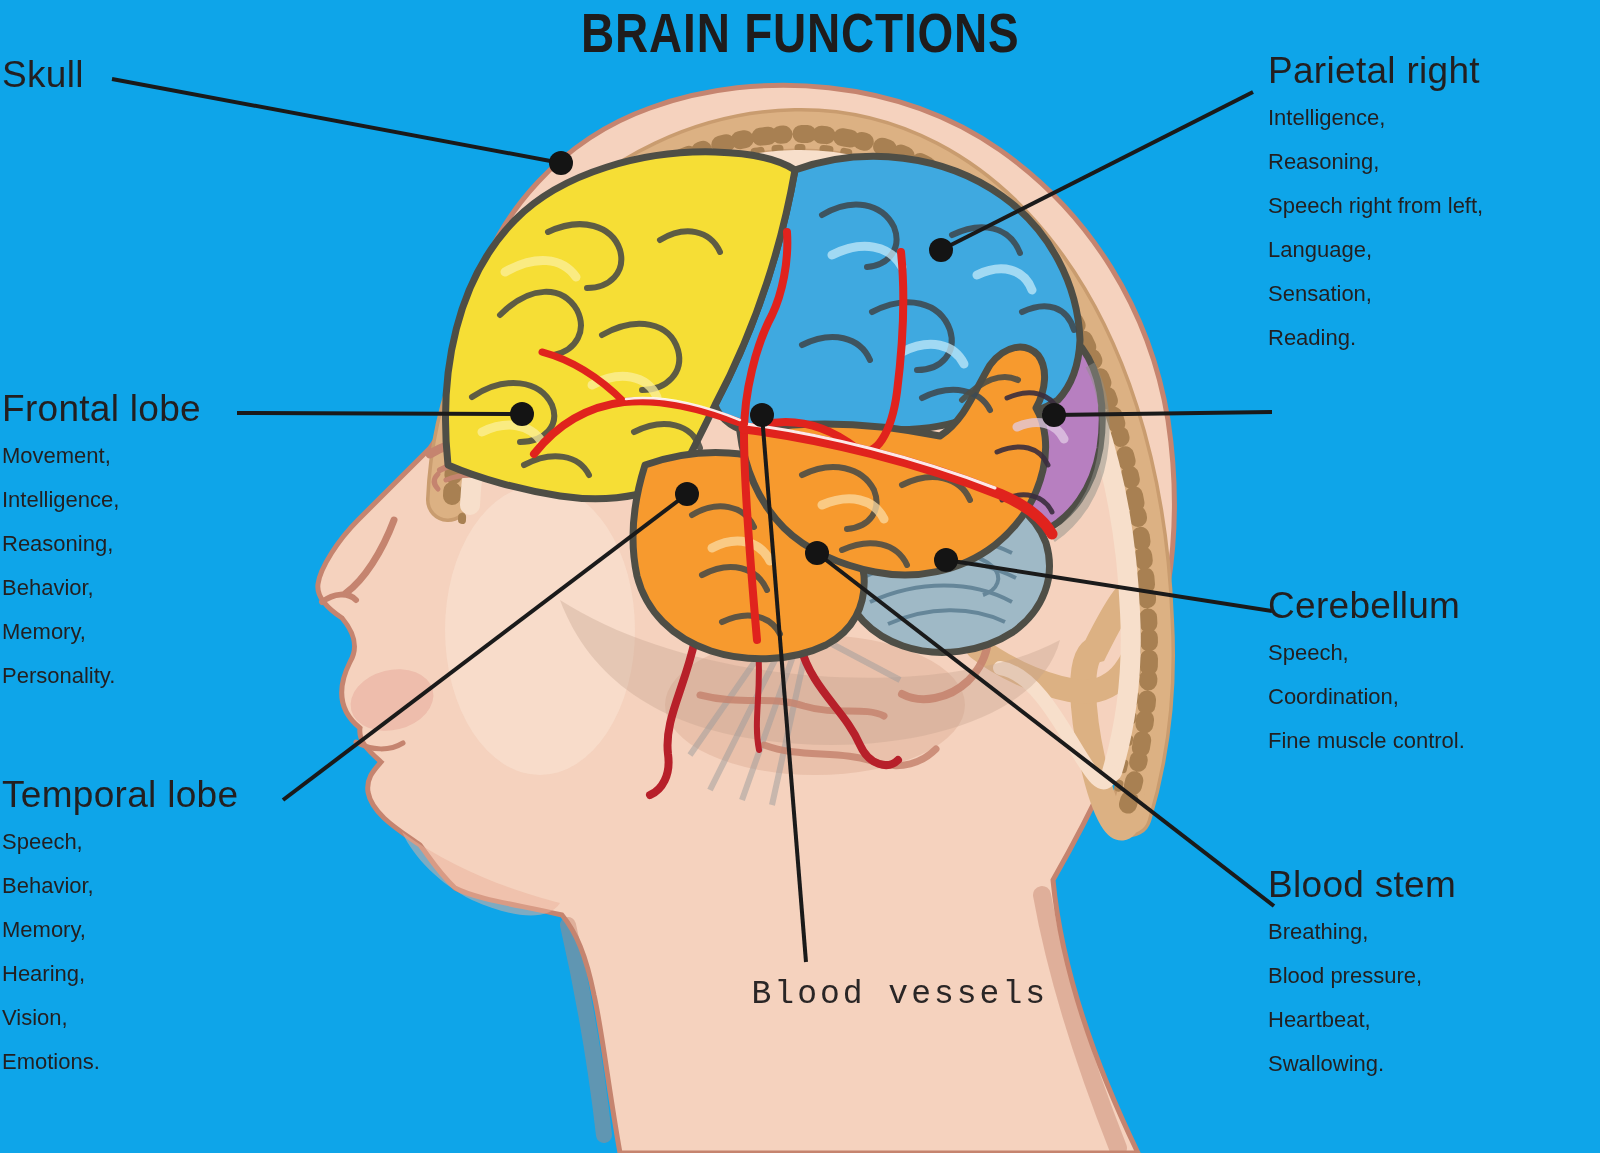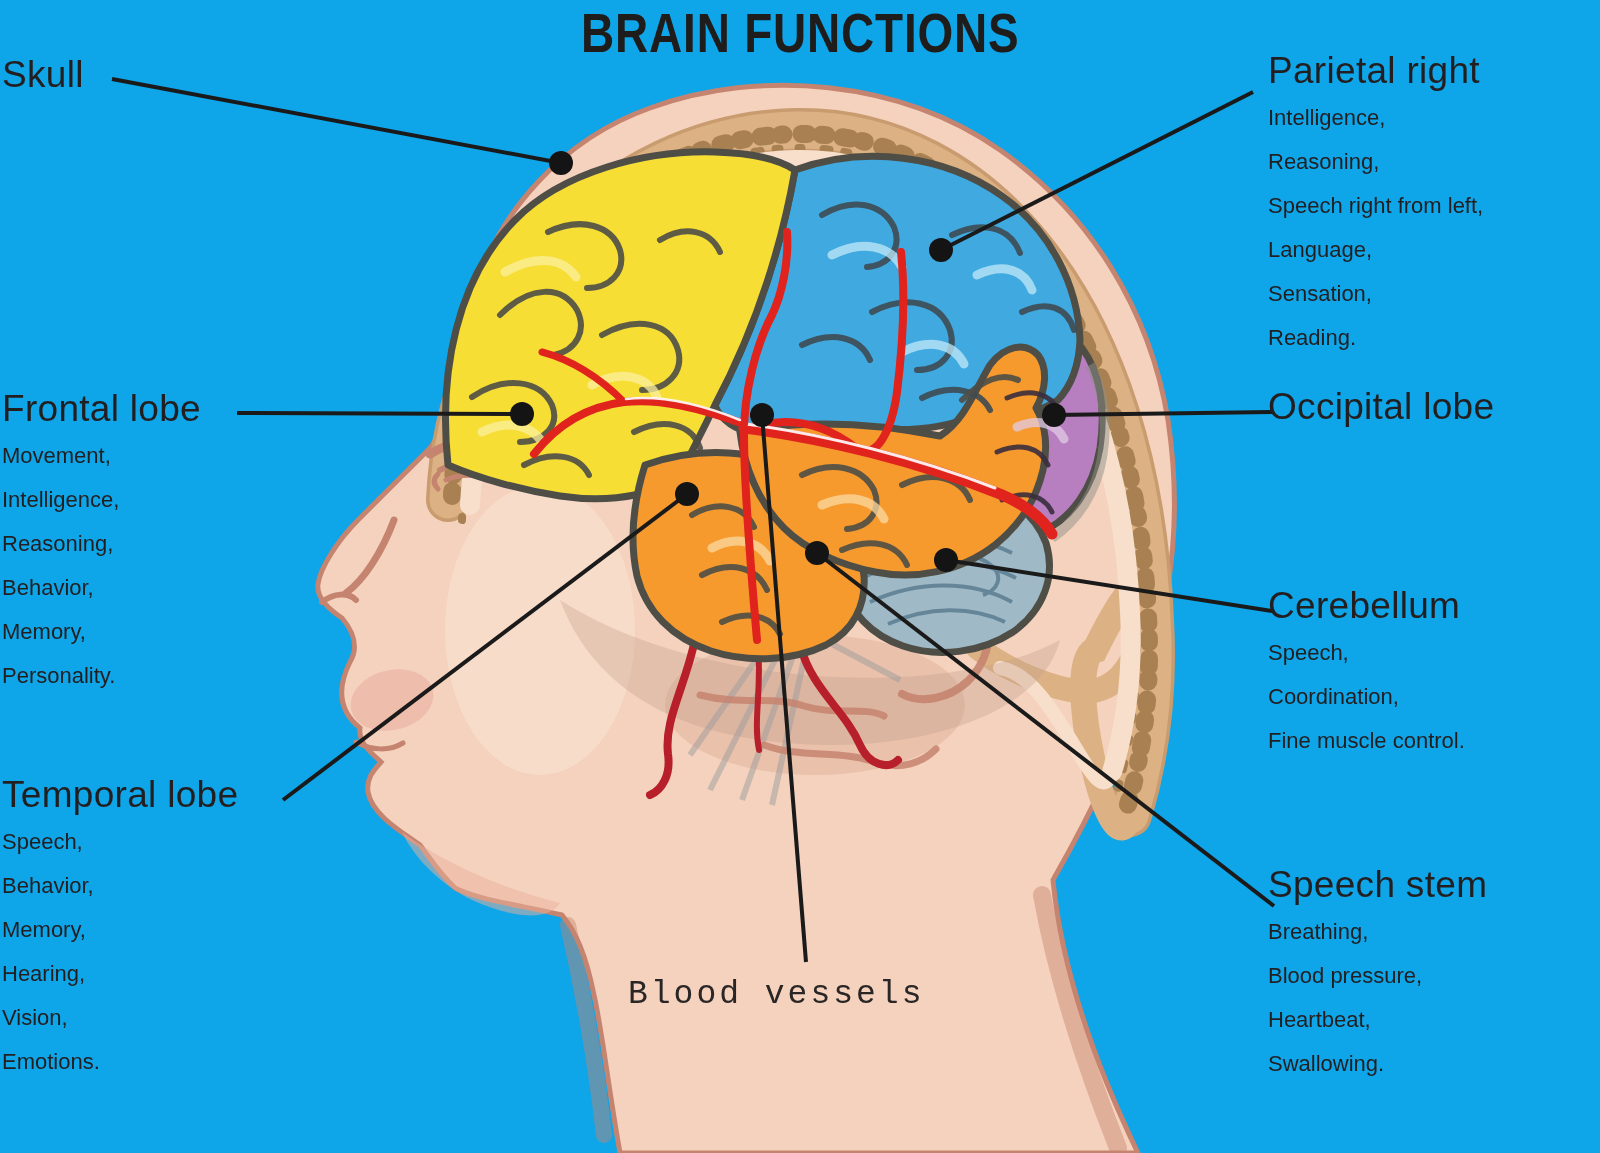--- a/index.html
+++ b/index.html
@@ -12,21 +12,21 @@
   .page-title span{
     display:inline-block;font-size:56px;font-weight:bold;letter-spacing:1px;
     transform:scaleX(.82);transform-origin:center top;color:#1F1C1C;
   }
   .label{position:absolute;}
   .label .h{font-size:37px;font-weight:normal;line-height:46px;margin-bottom:2px;letter-spacing:.3px;}
   .label .fn{font-size:22px;line-height:44px;font-weight:500;}
   .left-col{left:2px;}
   .right-col{left:1268px;}
   .bv-label{
-    position:absolute;left:628px;top:976px;width:420px;text-align:left;
+    position:absolute;left:628px;top:976px;width:420px;text-align:right;
     font-family:"Liberation Mono", monospace;font-size:33px;letter-spacing:3px;color:#2A2626;
   }
   
   .lobe{stroke:#4E4E46;stroke-width:7px;stroke-linejoin:round;}
   .gyri{fill:none;stroke:#4E4E46;stroke-width:6px;stroke-linecap:round;opacity:.9;}
   .gyri-blue{fill:none;stroke:#3E4A52;stroke-width:6px;stroke-linecap:round;opacity:.9;}
   .gyri-purple{fill:none;stroke:#3A2D3D;stroke-width:5px;stroke-linecap:round;opacity:.9;}
   .hl{fill:none;stroke-width:9px;stroke-linecap:round;opacity:.75;}
   .leader{stroke:#1A1A1A;stroke-width:4px;fill:none;}
   .ldot{fill:#141414;}
@@ -252,32 +252,31 @@
     <div class="h">Parietal right</div>
     <div class="fn">Intelligence,</div>
     <div class="fn">Reasoning,</div>
     <div class="fn">Speech right from left,</div>
     <div class="fn">Language,</div>
     <div class="fn">Sensation,</div>
     <div class="fn">Reading.</div>
   </div>
 
   <div class="label right-col" style="top:384px">
-    <div class="h">Occipital lobe</div>
   </div>
 
   <div class="label right-col" style="top:583px">
     <div class="h">Cerebellum</div>
     <div class="fn">Speech,</div>
     <div class="fn">Coordination,</div>
     <div class="fn">Fine muscle control.</div>
   </div>
 
   <div class="label right-col" style="top:862px">
-    <div class="h">Speech stem</div>
+    <div class="h">Blood stem</div>
     <div class="fn">Breathing,</div>
     <div class="fn">Blood pressure,</div>
     <div class="fn">Heartbeat,</div>
     <div class="fn">Swallowing.</div>
   </div>
 
   <div class="bv-label">Blood vessels</div>
 
 </div>
 

